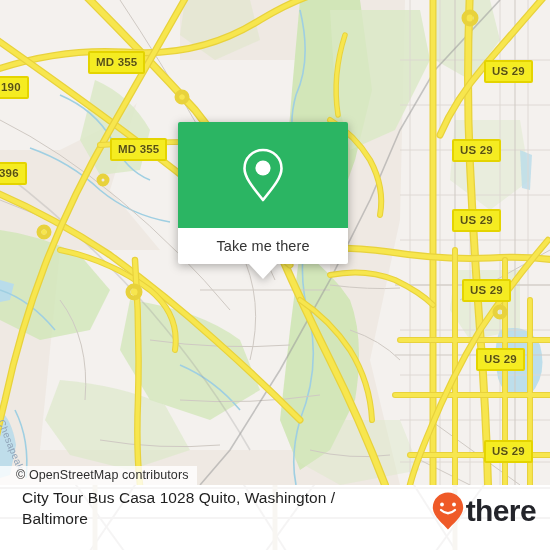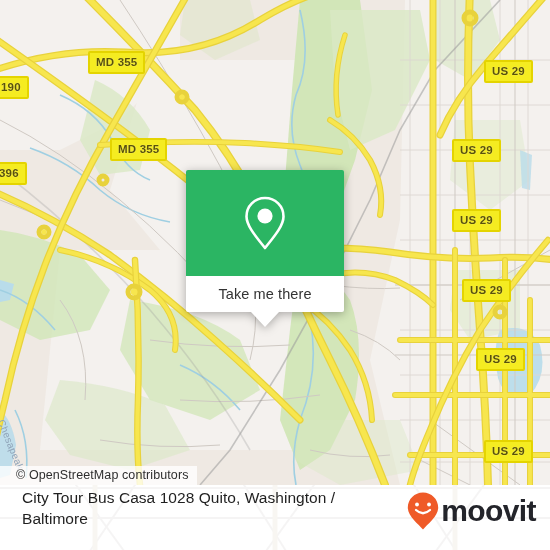--- a/index.html
+++ b/index.html
@@ -56,25 +56,24 @@
     font-size: 10px;
     color: #8fa3b8;
     white-space: nowrap;
     z-index: 18;
     letter-spacing: 0.3px;
   }
 
   
   .popup {
     position: absolute;
-    left: 186px; top: 122px;
-    width: 158px;
+    left: 178px; top: 122px;
+    width: 170px;
     z-index: 60;
     filter: drop-shadow(0 2px 5px rgba(0,0,0,0.30));
-    margin-top: 48px;
   }
   .popup-head {
     background: #2bb563;
     height: 106px;
     border-radius: 2px 2px 0 0;
     display: flex; align-items: center; justify-content: center;
   }
   .pin-icon { display: block; }
   .popup-foot {
     background: #ffffff;
@@ -372,18 +371,18 @@
     <div class="footer-inner">
       <div class="footer-title">City Tour Bus Casa 1028 Quito, Washington / Baltimore</div>
 
       <div class="brand">
         <svg width="34" height="40" viewBox="0 0 34 40">
           <path d="M17 1.5 C8.6 1.5 1.8 8.2 1.8 16.5 C1.8 25.5 12.5 33 17 38.5 C21.5 33 32.2 25.5 32.2 16.5 C32.2 8.2 25.4 1.5 17 1.5 Z" fill="#ef5a28"></path>
           <circle cx="11" cy="13.5" r="1.9" fill="#ffffff"></circle>
           <circle cx="23" cy="13.5" r="1.9" fill="#ffffff"></circle>
           <path d="M10 19 Q17 25.5 24 19" fill="none" stroke="#ffffff" stroke-width="2.3" stroke-linecap="round"></path>
         </svg>
-        <span class="brand-word">moovit</span>
+        <span class="brand-word">there</span>
       </div>
     </div>
   </div>
 
 </div>
 
 </body></html>

